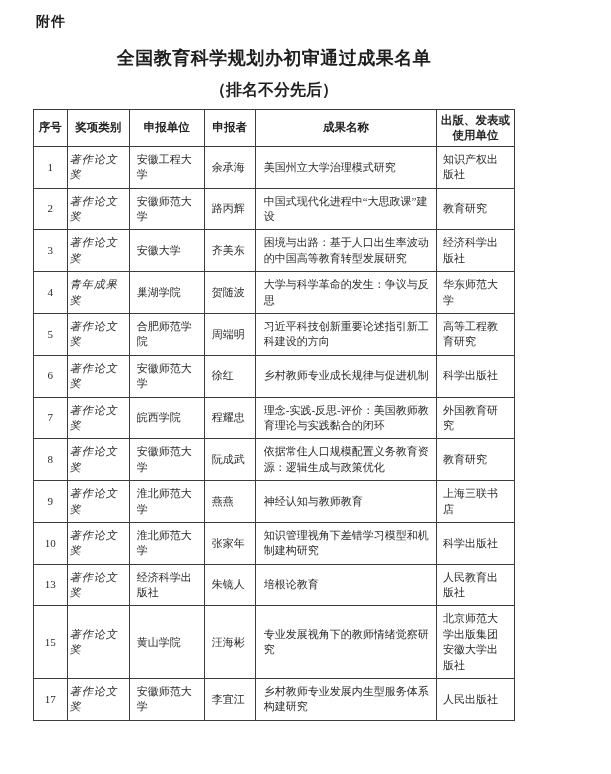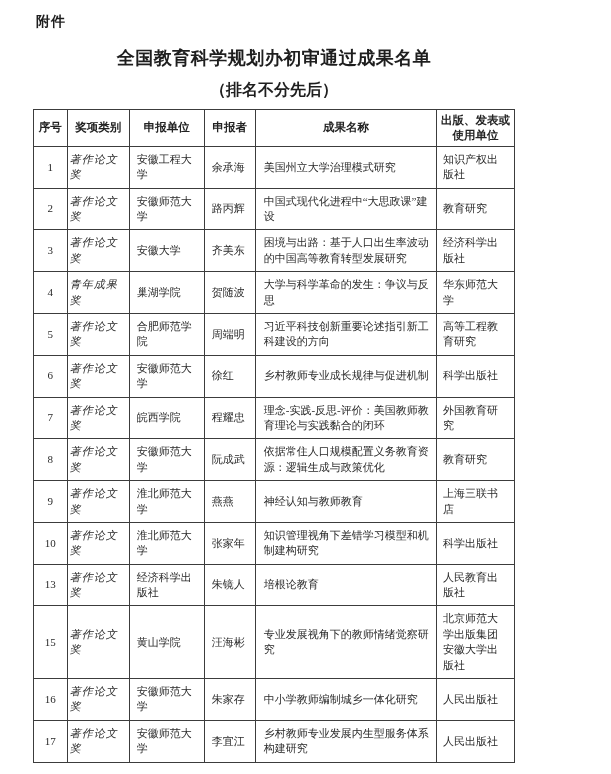--- a/index.html
+++ b/index.html
@@ -192,28 +192,20 @@
         </tr>
         <tr>
           <td class="c-index">15</td>
           <td class="c-award">著作论文奖</td>
           <td class="c-org">黄山学院</td>
           <td class="c-name">汪海彬</td>
           <td class="c-title">专业发展视角下的教师情绪觉察研究</td>
           <td class="c-pub">北京师范大学出版集团安徽大学出版社</td>
         </tr>
         <tr>
-          <td class="c-index">16</td>
-          <td class="c-award">著作论文奖</td>
-          <td class="c-org">安徽师范大学</td>
-          <td class="c-name">朱家存</td>
-          <td class="c-title">中小学教师编制城乡一体化研究</td>
-          <td class="c-pub">人民出版社</td>
-        </tr>
-        <tr>
           <td class="c-index">17</td>
           <td class="c-award">著作论文奖</td>
           <td class="c-org">安徽师范大学</td>
           <td class="c-name">李宜江</td>
           <td class="c-title">乡村教师专业发展内生型服务体系构建研究</td>
           <td class="c-pub">人民出版社</td>
         </tr>
       </tbody>
   </table>
 </div>

